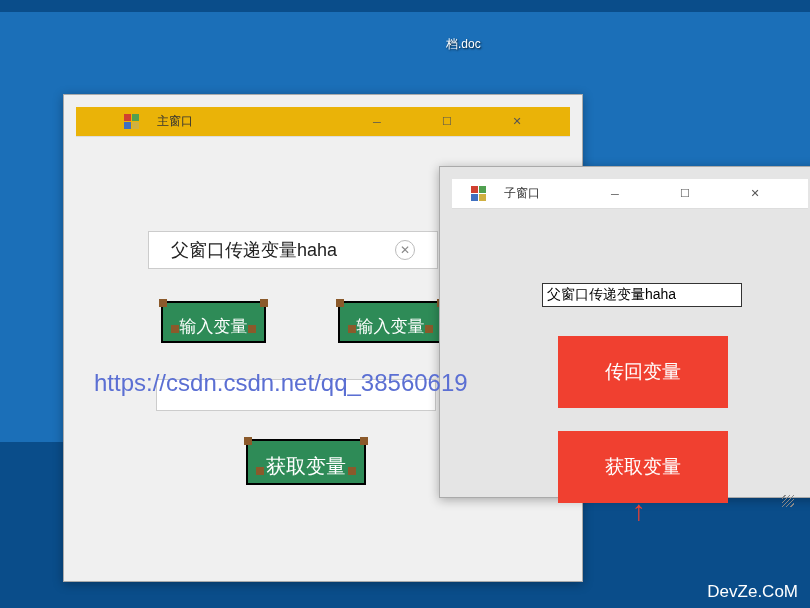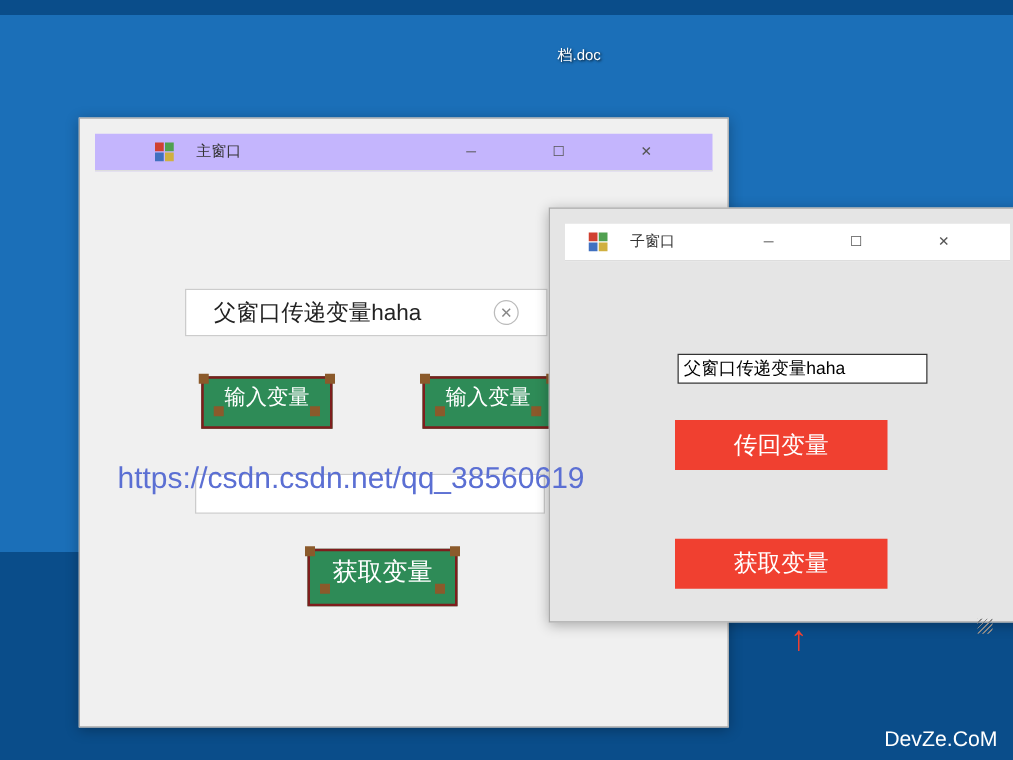--- a/index.html
+++ b/index.html
@@ -40,21 +40,21 @@
       background: #e5e5e5;
     }
     .titlebar {
       height: 30px;
       display: flex;
       align-items: center;
       padding: 0 6px;
       background: #fff;
       border-bottom: 1px solid #ddd;
     }
-    .window-parent .titlebar { background: #c4b5fd; padding-left: 35px; }
+    .window-parent .titlebar { background: #eab308; padding-left: 35px; }
     .app-icon {
       width: 16px;
       height: 16px;
       margin-right: 6px;
       display: inline-flex;
       flex-wrap: wrap;
     }
     .app-icon span {
       width: 7px; height: 7px; margin: 0.5px;
     }
@@ -93,24 +93,24 @@
       border: 1px solid #bbb;
       color: #888;
       display: flex; align-items: center; justify-content: center;
       font-size: 12px;
       cursor: pointer;
     }
     .green-btn {
       position: absolute;
       width: 105px; height: 42px;
       background: #2e8b57;
-      border: 2px solid #7f1d1d;
+      border: 2px solid #000000;
       color: #fff;
       font-size: 17px;
-      display: flex; align-items: flex-end; justify-content: center;
+      display: flex; align-items: flex-start; justify-content: center;
       cursor: pointer;
     }
     .green-btn::before, .green-btn::after,
     .green-btn .tl, .green-btn .br {
       content: '';
       position: absolute;
       width: 8px; height: 8px;
       background: #8b5a2b;
     }
     .green-btn::before { top: -4px; left: -4px; }
@@ -142,22 +142,22 @@
       width: 200px; height: 24px;
       border: 1px solid #333;
       background: #fff;
       padding: 2px 4px;
       font-size: 14px;
       font-family: "SimSun", sans-serif;
       color: #000;
     }
     .red-btn {
       position: absolute;
-      left: 76px;
-      width: 170px; height: 40px;
+      left: 94px;
+      width: 170px; height: 72px;
       background: #f04030;
       color: #fff;
       font-size: 19px;
       display: flex; align-items: center; justify-content: center;
       cursor: pointer;
       border: none;
     }
     .btn-return-var { top: 103px; }
     .btn-child-get-var { top: 198px; }
     .arrow-annotation {

